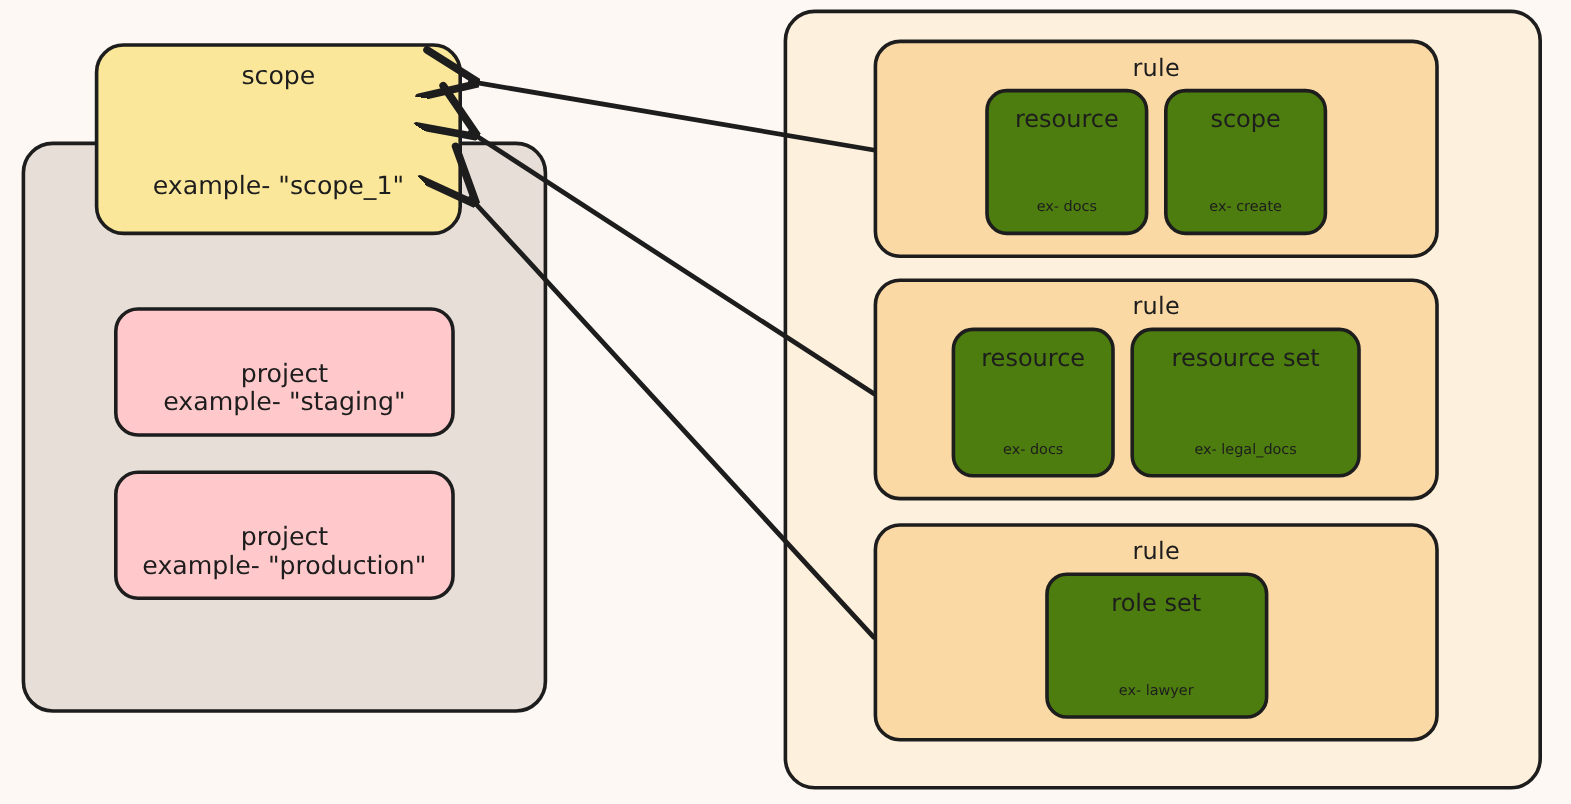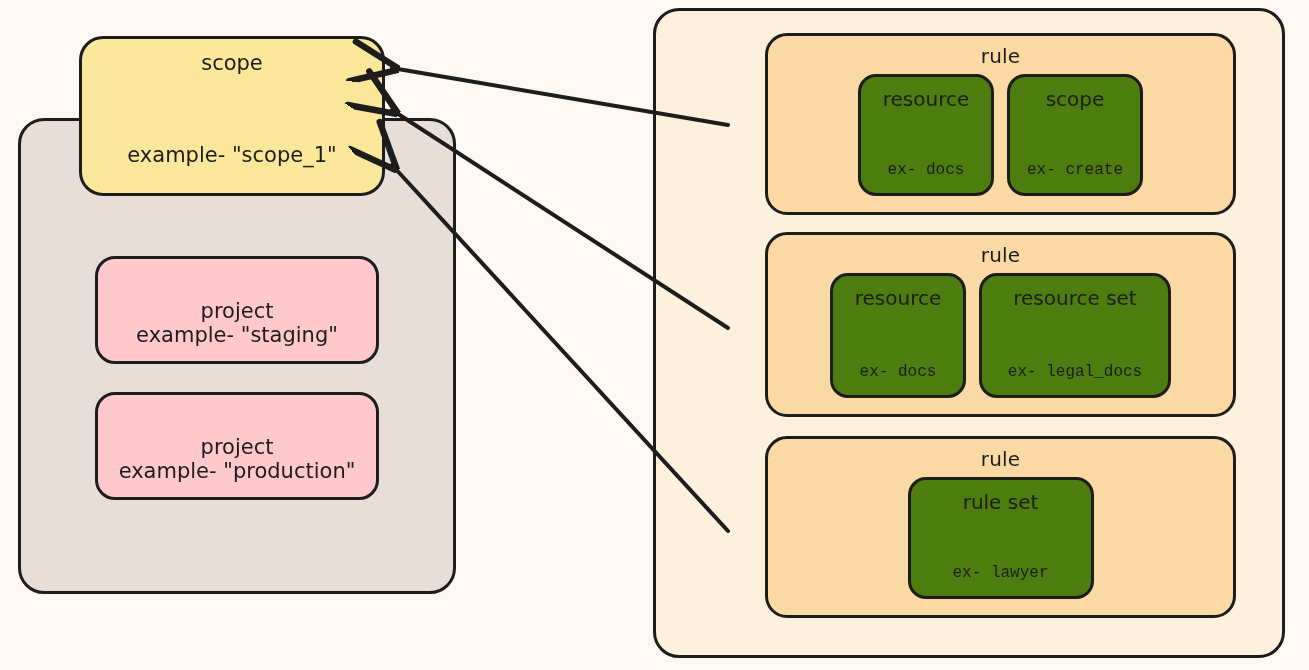--- a/index.html
+++ b/index.html
@@ -76,21 +76,20 @@
     border-radius: 26px;
     z-index: 1;
   }
 
   .rule-card {
     left: 728px;
     width: 471px;
     background: #fbd9a5;
     border-radius: 22px;
     z-index: 2;
-    margin-left: 37px;
   }
   .rule-1 { top: 33px;  height: 182px; }
   .rule-2 { top: 232px; height: 185px; }
   .rule-3 { top: 436px; height: 182px; }
 
   .rule-title {
     font-size: 20px;
     color: #1d1d1d;
     margin-top: 8px;
     margin-bottom: 6px;
@@ -117,21 +116,21 @@
     border-radius: 18px;
     display: flex;
     flex-direction: column;
     align-items: center;
     justify-content: space-between;
     padding: 10px 16px 14px 16px;
     min-width: 0;
   }
 
   .leaf .title  { font-size: 20px; color: #1d1d1d; white-space: nowrap; }
-  .leaf .ex     { font-size: 16px; color: #1d1d1d; white-space: nowrap; font-family: Liberation Mono, monospace; }
+  .leaf .ex     { font-size: 12px; color: #1d1d1d; white-space: nowrap; }
 
   .card-title {
     font-size: 21px;
     color: #1d1d1d;
   }
   .card-example {
     font-size: 21px;
     color: #1d1d1d;
   }
 
@@ -216,19 +215,19 @@
         <div class="title">resource set</div>
         <div class="ex">ex- legal_docs</div>
       </div>
     </div>
   </div>
 
   <div class="box rule-card rule-3">
     <div class="rule-title">rule</div>
     <div class="rule-row">
       <div class="leaf leaf-w-userset">
-        <div class="title">rule set</div>
+        <div class="title">role set</div>
         <div class="ex">ex- lawyer</div>
       </div>
     </div>
   </div>
 
 </div>
 
 </body></html>

